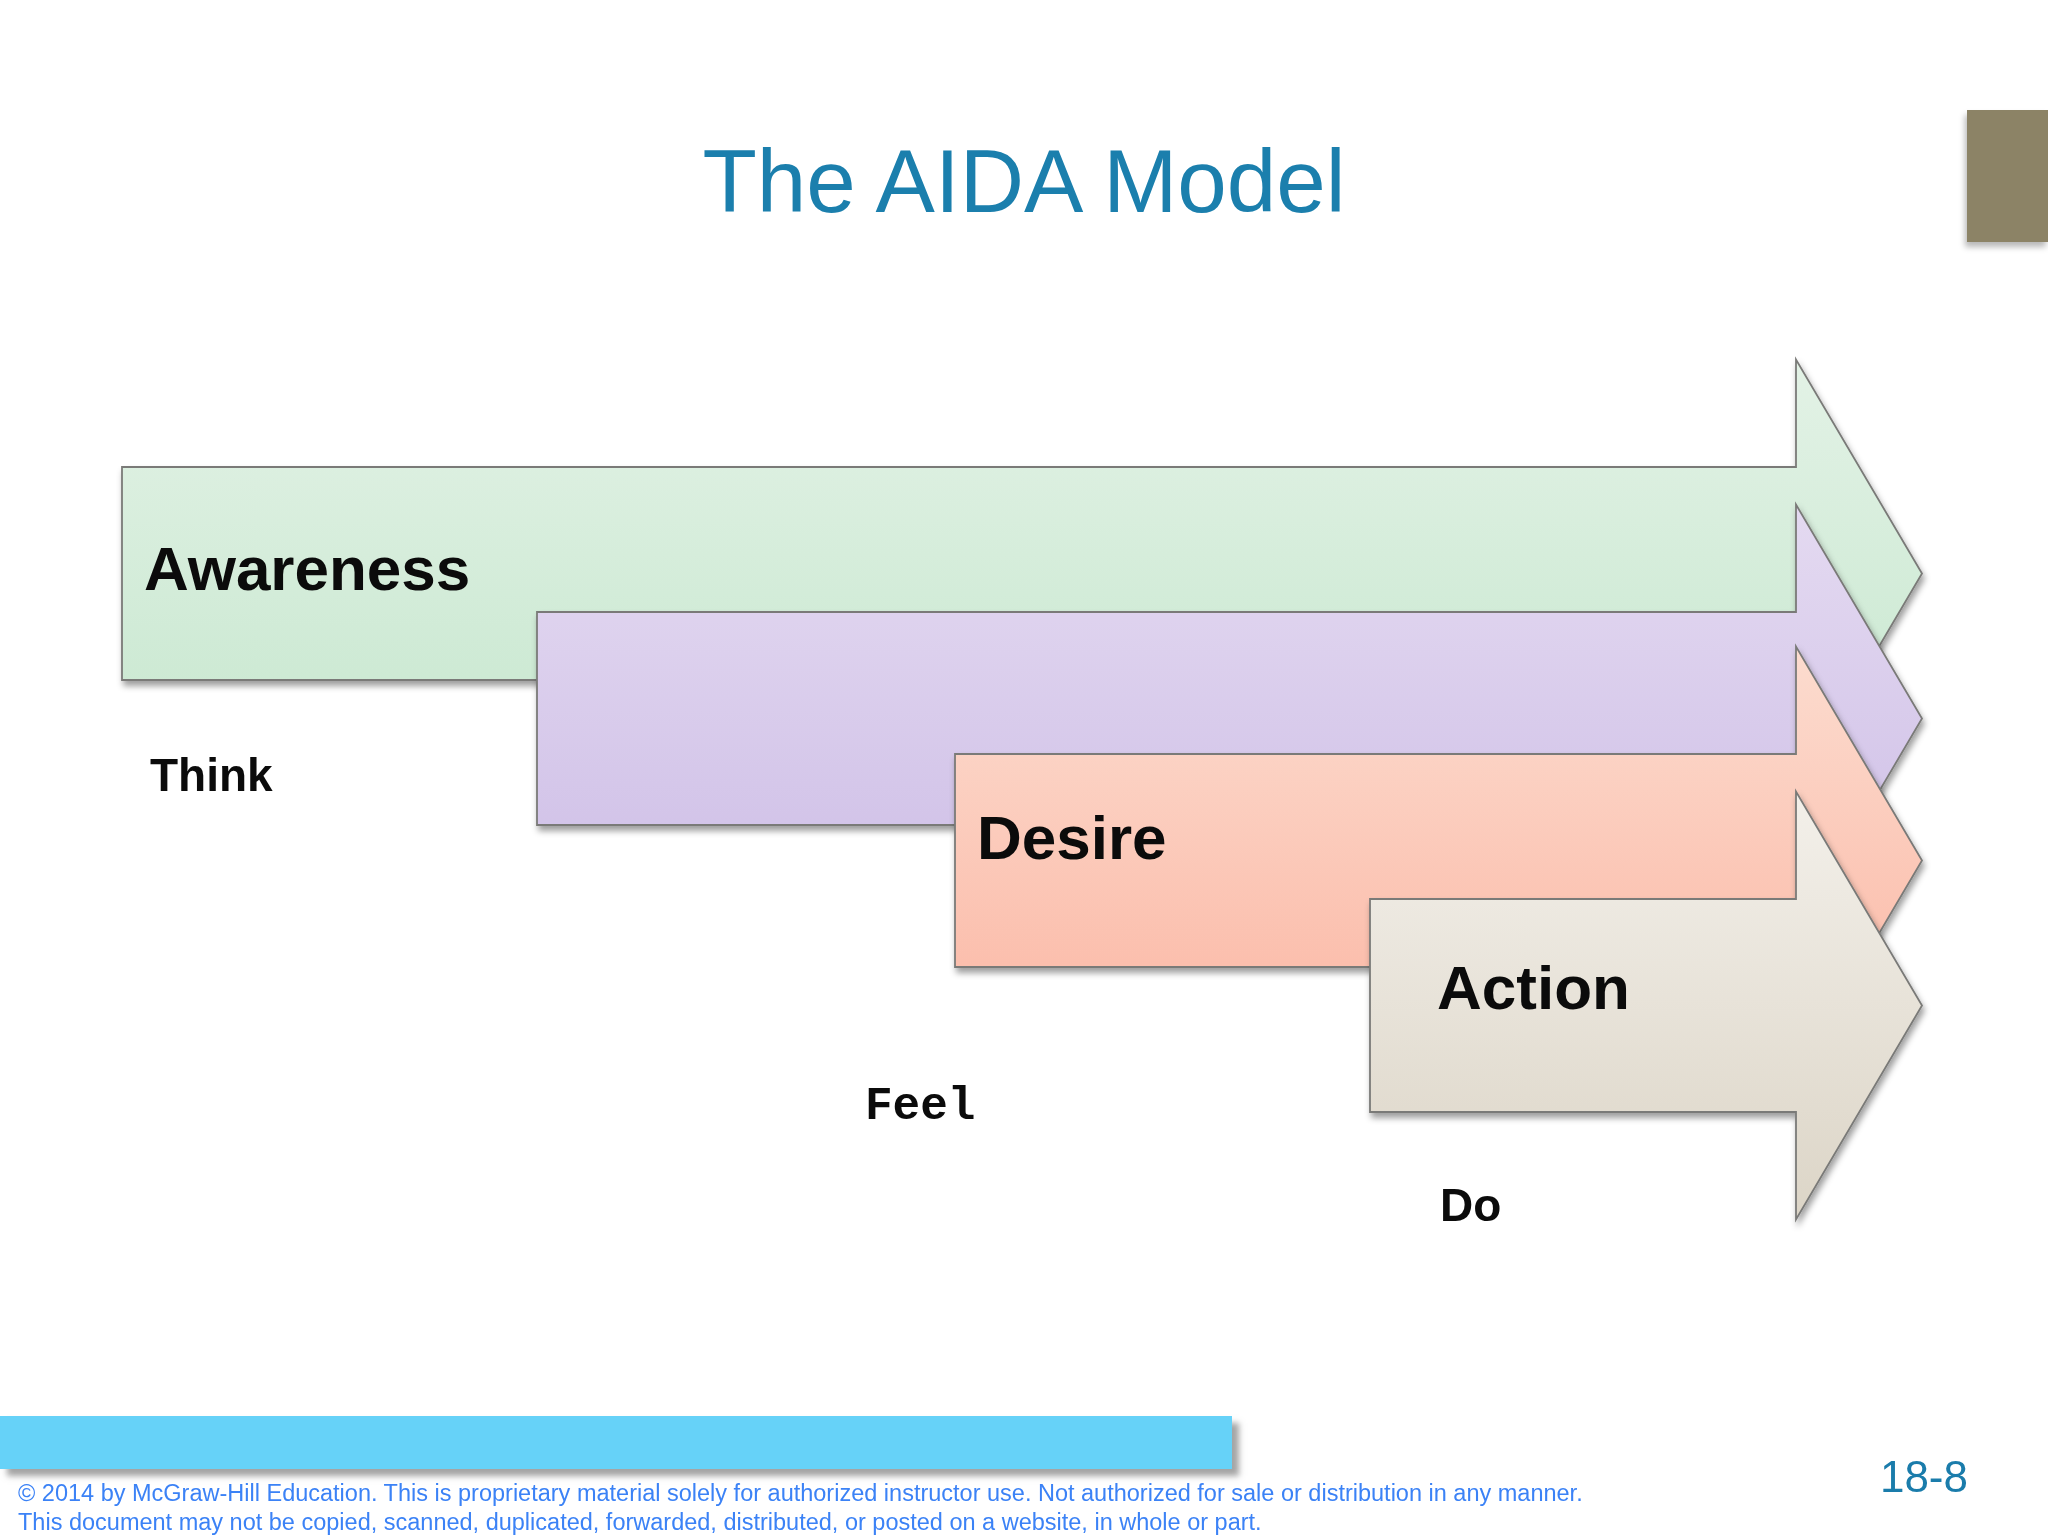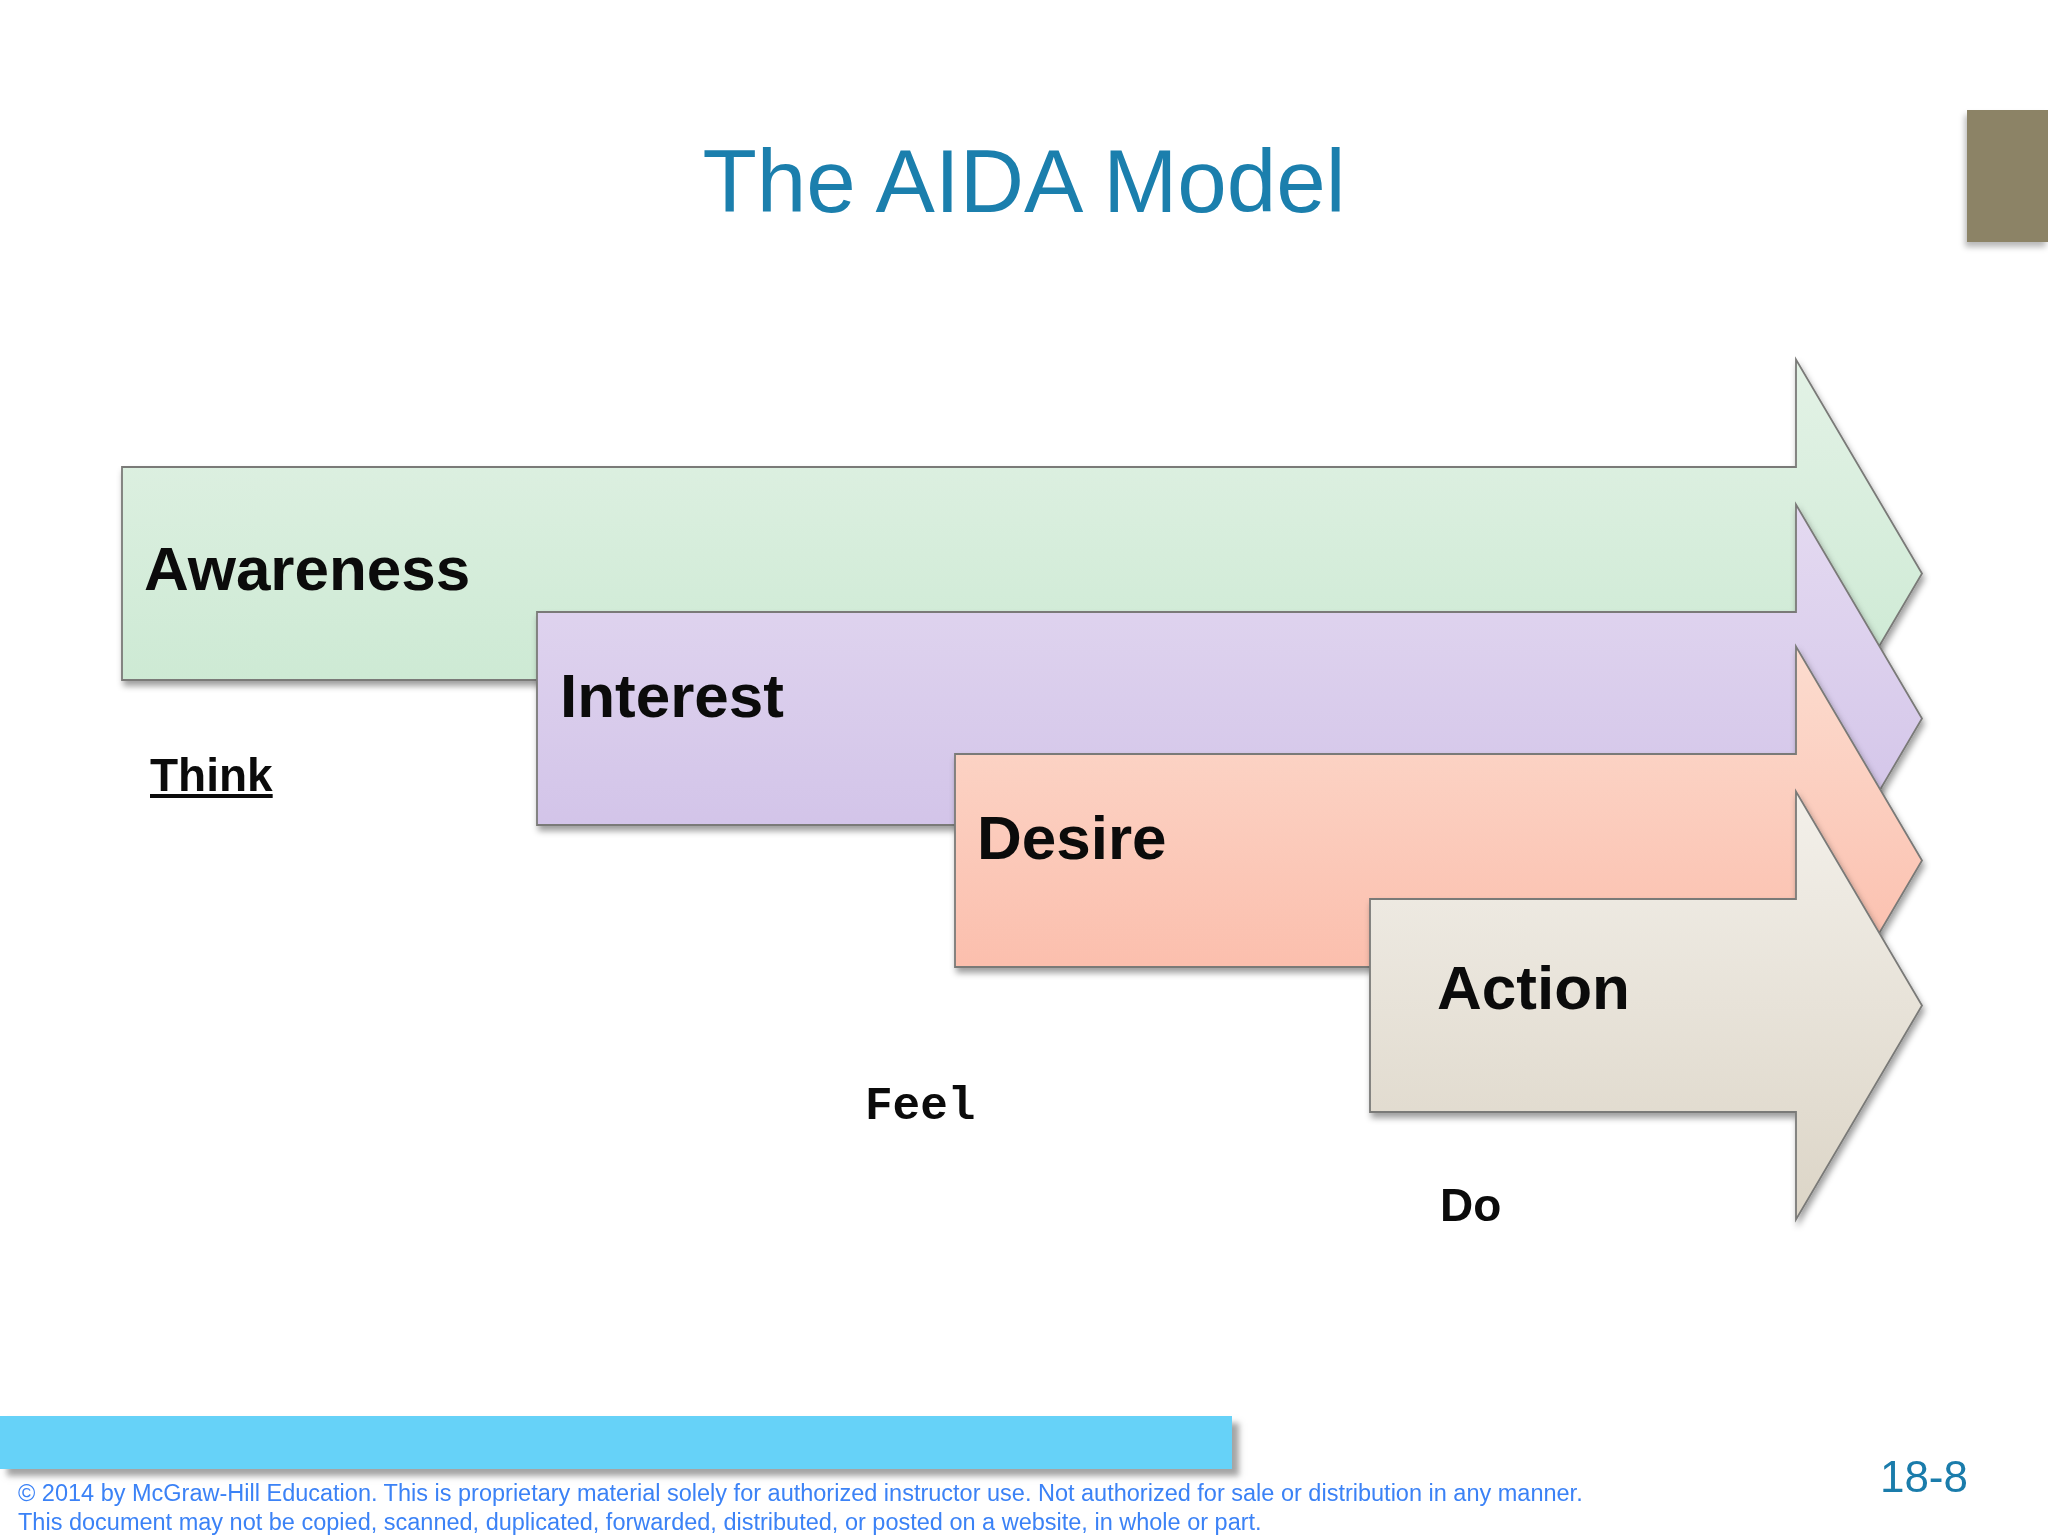--- a/index.html
+++ b/index.html
@@ -40,21 +40,21 @@
   .al-2{left:977px;top:807px;}
   .al-3{left:1437px;top:957px;}
   .stage-label{
     position:absolute;
     font-size:46px;
     font-weight:700;
     line-height:1;
     color:#0b0b0b;
     white-space:nowrap;
   }
-  .st-0{left:150px;top:752px;text-decoration:underline;}
+  .st-0{left:150px;top:752px;}
   .st-1{left:865px;top:1084px;font-family:Liberation Mono, monospace;}
   .st-2{left:1440px;top:1182px;}
   #bottom-accent-bar{
     position:absolute;
     left:0;top:1416px;width:1232px;height:53px;
     background:#66d2f8;
     box-shadow:7px 7px 6px rgba(90,90,90,0.55);
   }
   #page-number{
     position:absolute;
@@ -102,21 +102,20 @@
           <stop offset="100%" stop-color="#dcd5c7"></stop>
         </linearGradient>
       </defs>
   <polygon points="122,467 1796,467 1796,359.5 1922,573.5 1796,787.5 1796,680 122,680" fill="url(#grad0)" stroke="#7a7a78" stroke-width="1.8" filter="url(#arrow-shadow)"></polygon>
       <polygon points="537,612 1796,612 1796,504.5 1922,718.5 1796,932.5 1796,825 537,825" fill="url(#grad1)" stroke="#7a7a78" stroke-width="1.8" filter="url(#arrow-shadow)"></polygon>
       <polygon points="955,754 1796,754 1796,646.5 1922,860.5 1796,1074.5 1796,967 955,967" fill="url(#grad2)" stroke="#7a7a78" stroke-width="1.8" filter="url(#arrow-shadow)"></polygon>
       <polygon points="1370,899 1796,899 1796,791.5 1922,1005.5 1796,1219.5 1796,1112 1370,1112" fill="url(#grad3)" stroke="#7a7a78" stroke-width="1.8" filter="url(#arrow-shadow)"></polygon>
     </svg>
 
   <div class="arrow-label al-0">Awareness</div>
-  <div class="arrow-label al-1">Interest</div>
   <div class="arrow-label al-2">Desire</div>
   <div class="arrow-label al-3">Action</div>
 
   <div class="stage-label st-0">Think</div>
   <div class="stage-label st-1">Feel</div>
   <div class="stage-label st-2">Do</div>
 
   <div id="bottom-accent-bar" style="background: rgb(102, 210, 248);"></div>
 
   <div id="page-number" style="color: rgb(26, 124, 171);">18-8</div>

